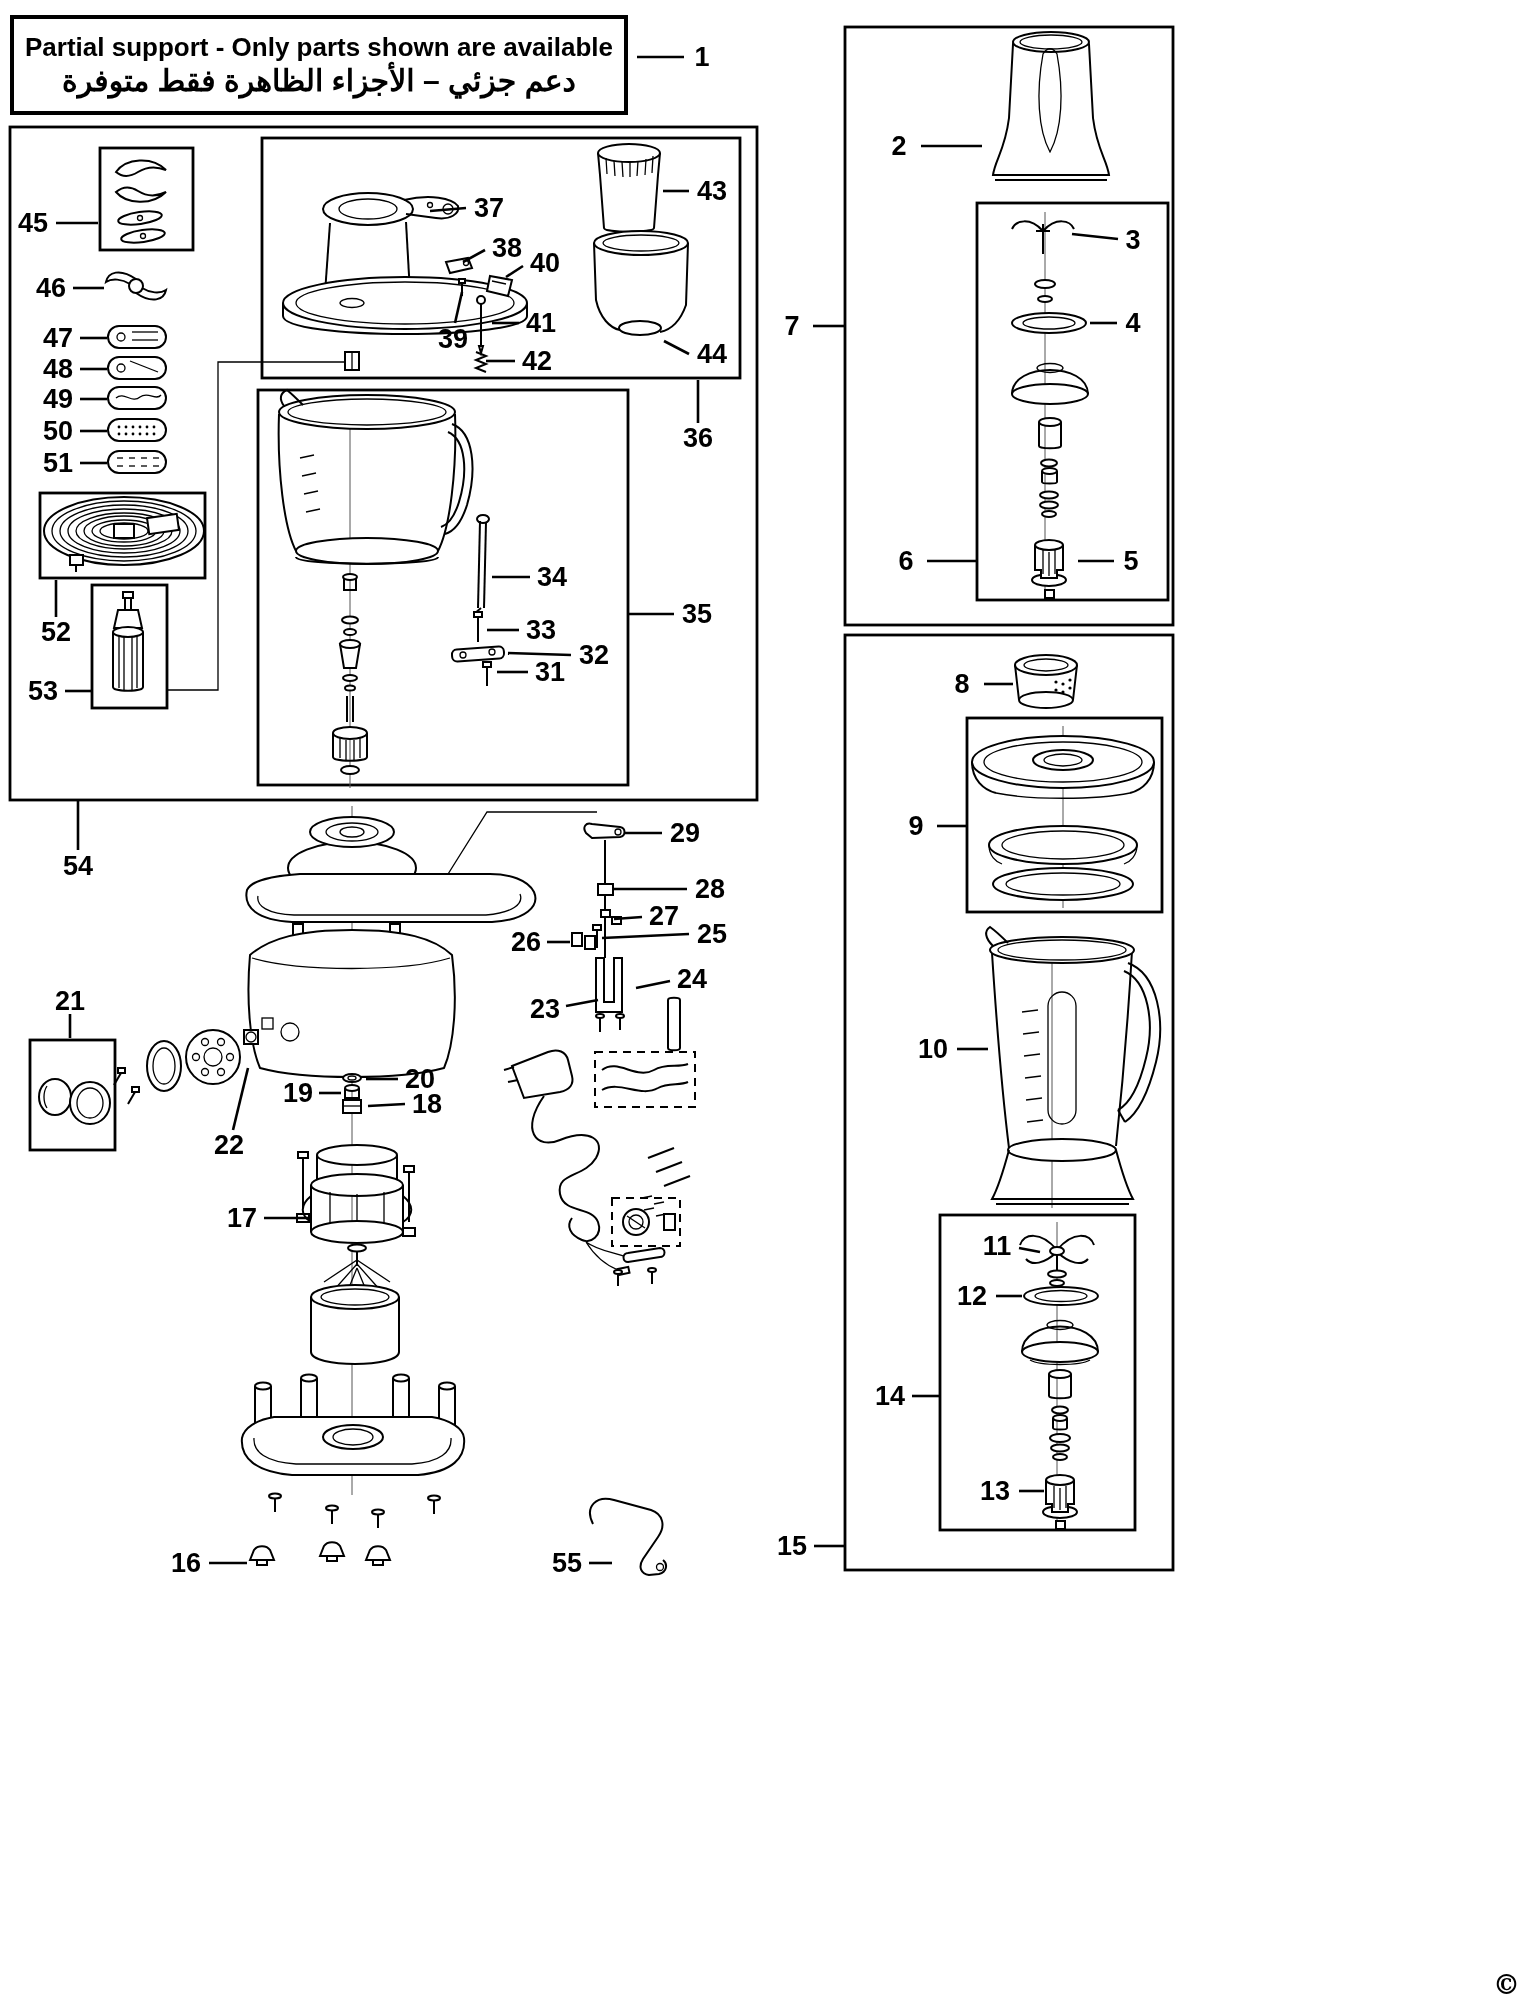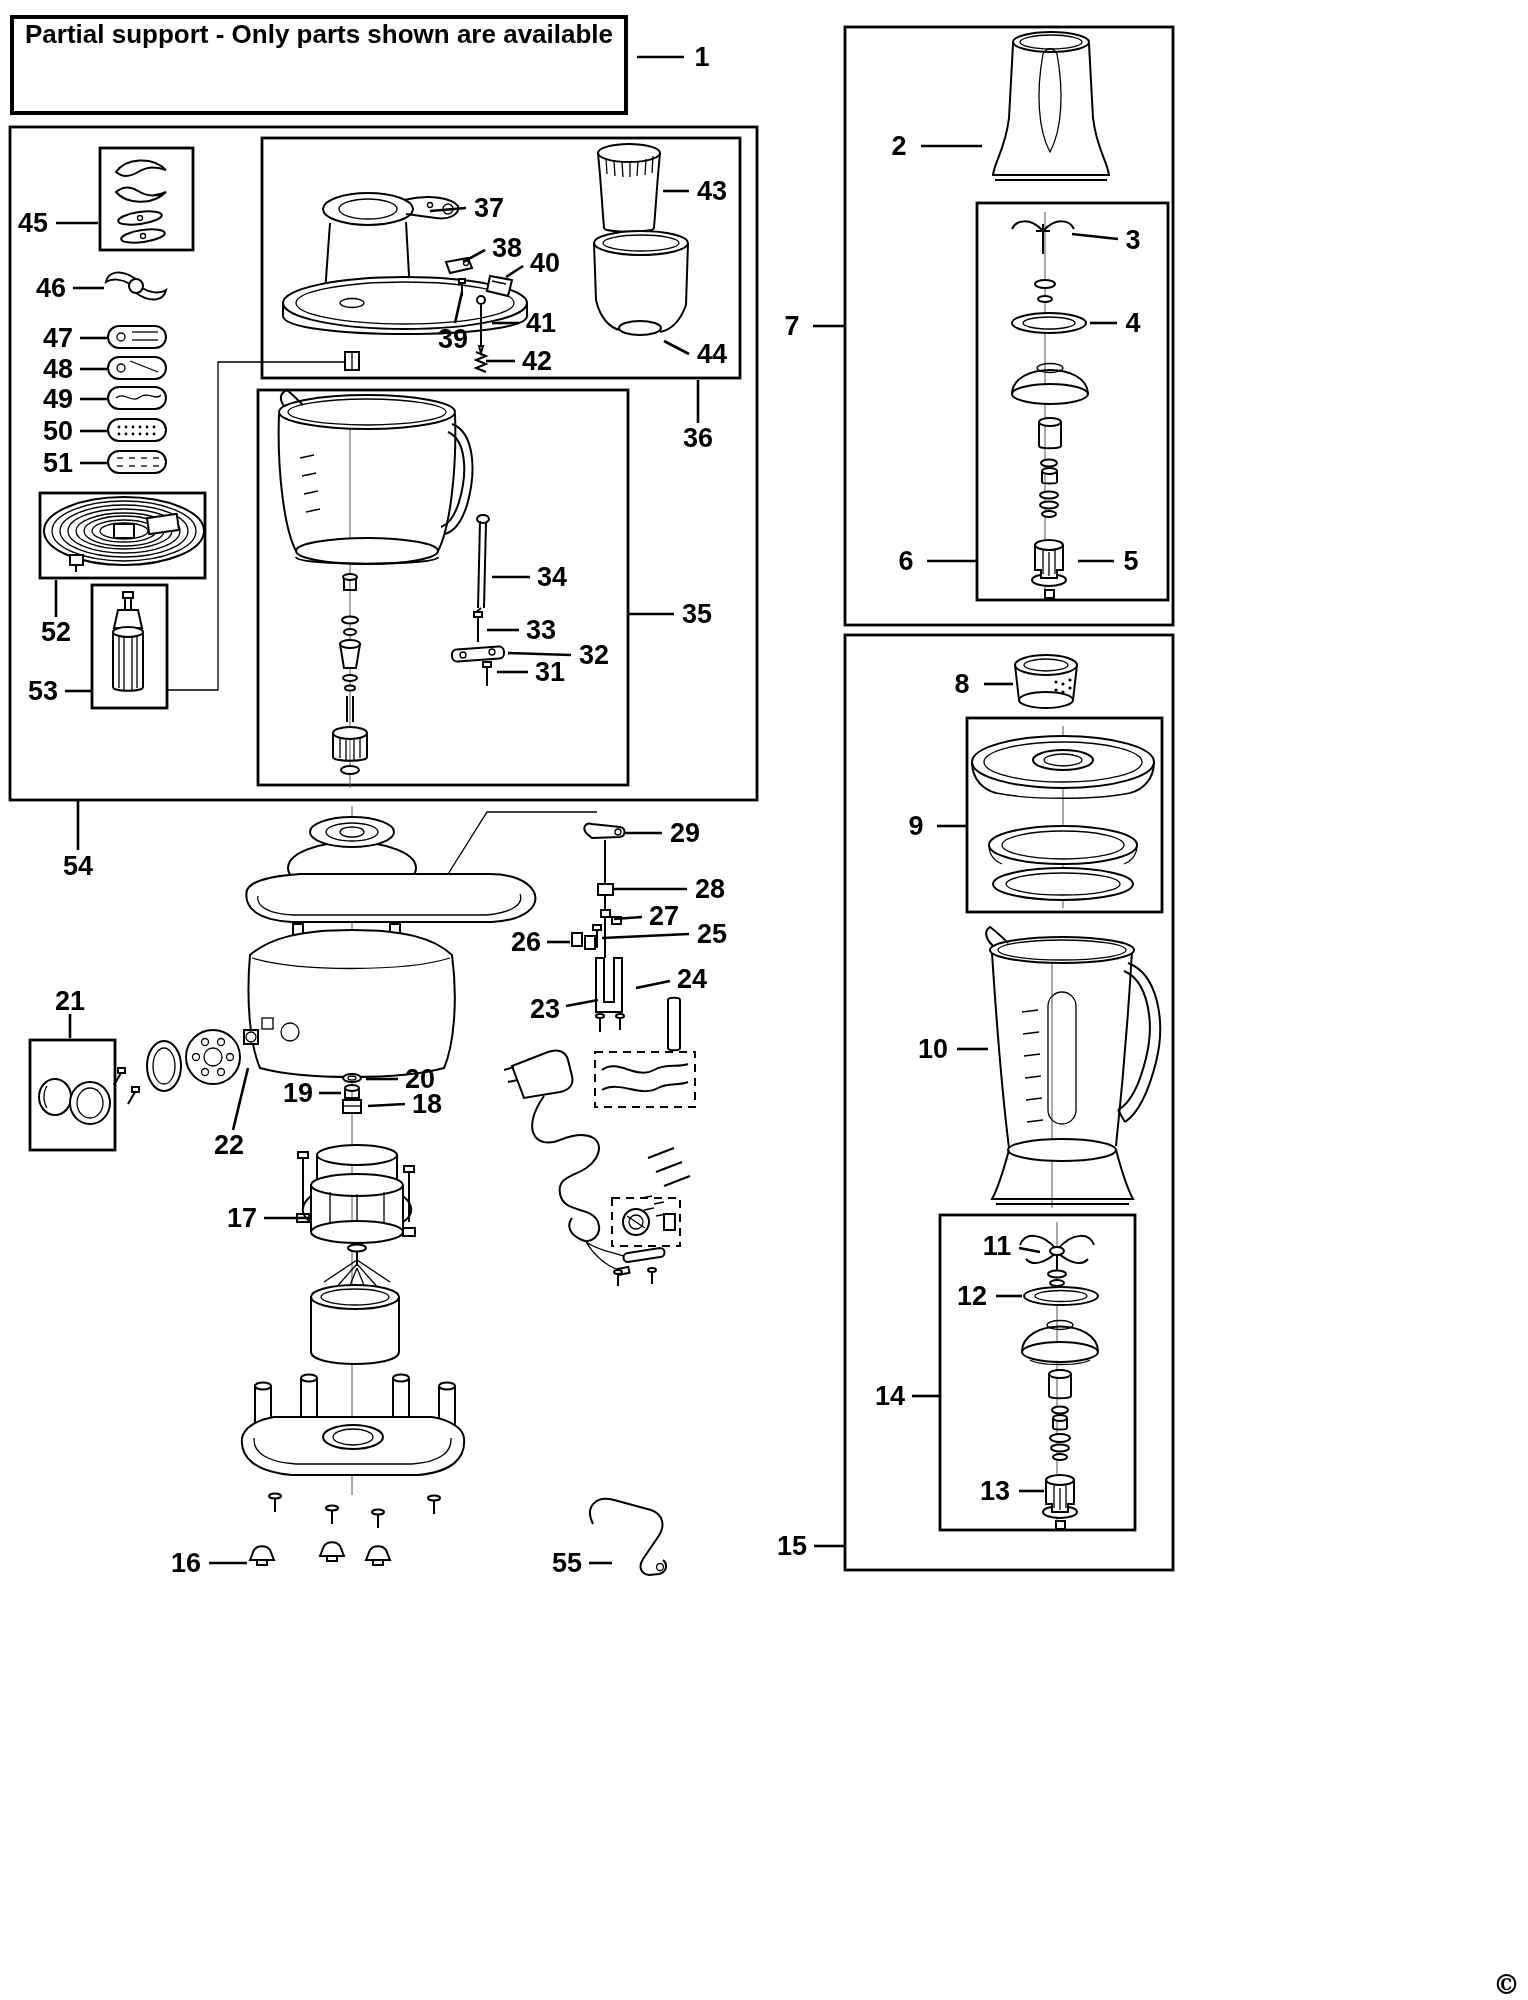--- a/index.html
+++ b/index.html
@@ -7,21 +7,21 @@
   #diagram-svg{position:absolute;left:0;top:0;}
   .plabel{font-family:"Liberation Sans",sans-serif;font-weight:bold;font-size:27px;fill:#000;text-anchor:middle;}
   .leader{fill:none;stroke:#000;stroke-width:2.6;}
   .box{fill:none;stroke:#000;stroke-width:2.8;}
   .boxd{fill:none;stroke:#000;stroke-width:2;stroke-dasharray:8 6;}
   .d{fill:#fff;stroke:#000;stroke-width:2;}
   .l{fill:none;stroke:#000;stroke-width:2;}
   .t{fill:none;stroke:#000;stroke-width:1.3;}
   .axis{stroke:#555;stroke-width:1;fill:none;}
   .dot{fill:#000;stroke:none;}
-  #header-box{position:absolute;left:10px;top:15px;width:618px;height:100px;border:4px solid #000;background:#fff;display:flex;flex-direction:column;justify-content:space-between;box-sizing:border-box;padding:0 10px;}
+  #header-box{position:absolute;left:10px;top:15px;width:618px;height:100px;border:4px solid #000;background:#fff;display:flex;flex-direction:column;justify-content:center;box-sizing:border-box;padding:0 10px;}
   #header-en{font-weight:bold;font-size:26px;text-align:center;white-space:nowrap;}
   #header-ar{font-weight:bold;font-size:30px;text-align:center;direction:rtl;}
   #copyright{position:absolute;right:8px;bottom:0px;font-family:"DejaVu Serif",serif;font-weight:bold;font-size:27px;}
 </style>
 </head>
 <body>
 
 <div id="canvas">
 
   <svg id="diagram-svg" width="1528" height="2000" viewBox="0 0 1528 2000">
@@ -623,16 +623,17 @@
         <text x="43" y="700" class="plabel">53</text>
         <polyline points="78,850 78,801" class="leader"></polyline>
         <text x="78" y="875" class="plabel">54</text>
         <polyline points="589,1563 612,1563" class="leader"></polyline>
         <text x="567" y="1572" class="plabel">55</text>
       </g>
   </svg>
 
   <div id="header-box">
     <div id="header-en">Partial support - Only parts shown are available</div>
+    <div id="header-ar">دعم جزئي – الأجزاء الظاهرة فقط متوفرة</div>
   </div>
 
   <div id="copyright">©</div>
 </div>
 
 </body></html>

